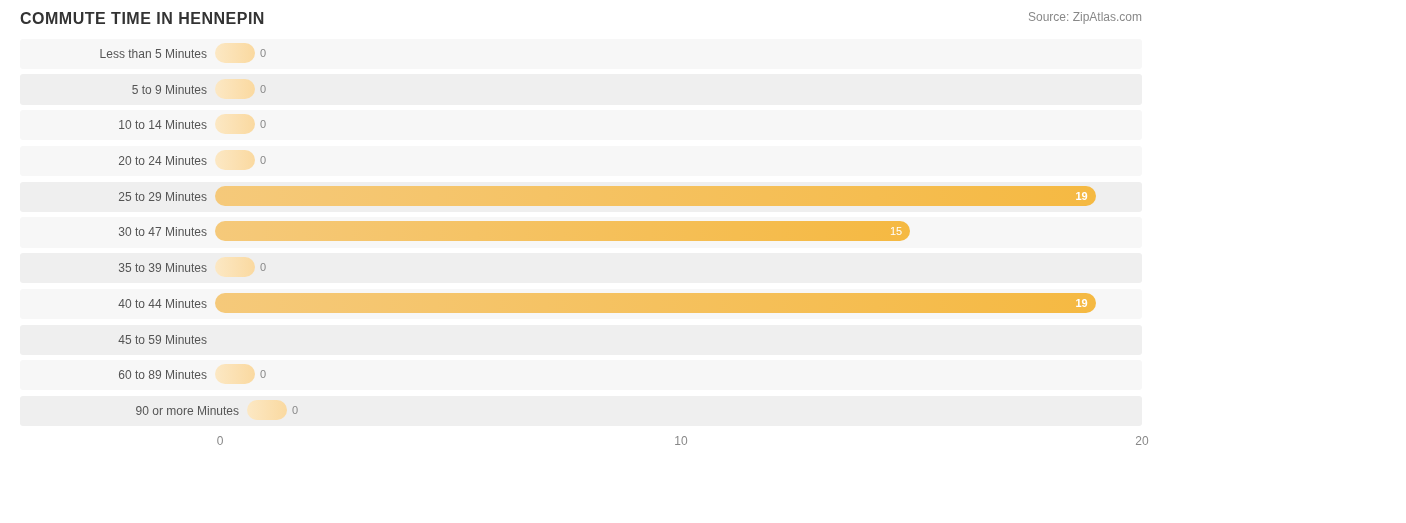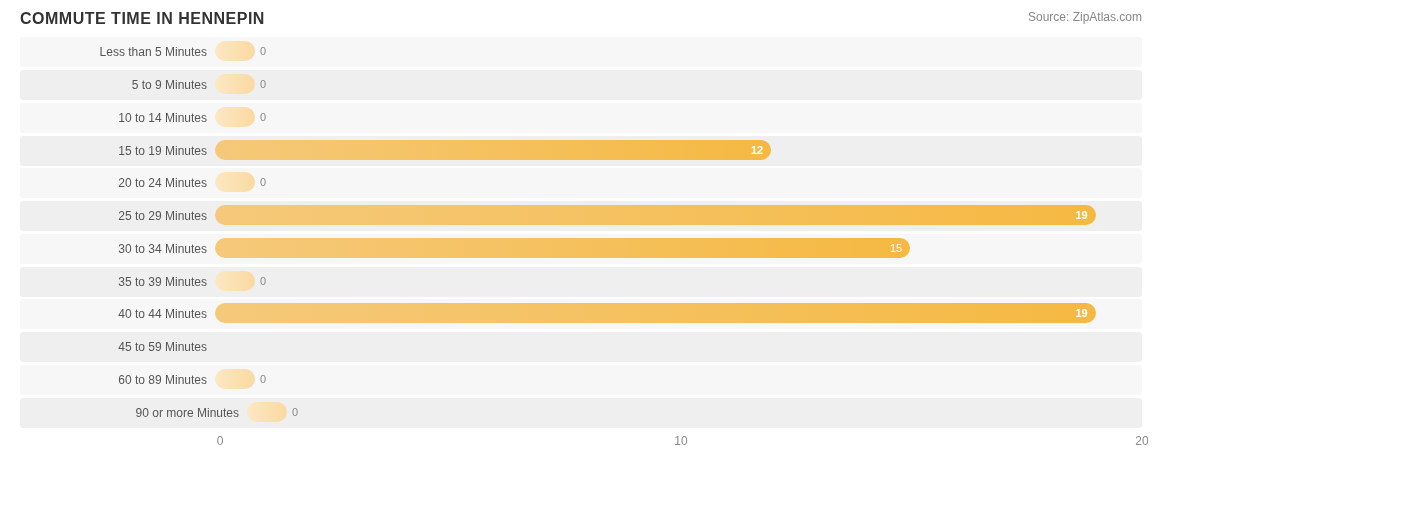--- a/index.html
+++ b/index.html
@@ -112,46 +112,38 @@
           </div>
         </div>
         <div class="bar-row" style="background: rgb(247, 247, 247); border-radius: 3px;">
           <div class="bar-label">10 to 14 Minutes</div>
           <div class="bar-track" style="background: transparent;">
             <div style="height: 20px; border-radius: 10px; position: relative; width: 40px; background: linear-gradient(to right, rgb(252, 232, 196), rgb(250, 217, 160));">
               <span style="position: absolute; left: calc(100% + 5px); top: 50%; transform: translateY(-50%); font-size: 11px; color: rgb(136, 136, 136);">0</span>
             </div>
           </div>
         </div>
-        <div class="bar-row" style="background: rgb(239, 239, 239); border-radius: 3px;">
-          <div class="bar-label">15 to 19 Minutes</div>
-          <div class="bar-track" style="background: transparent;">
-            <div style="height: 20px; border-radius: 10px; position: relative; width: 60%; background: linear-gradient(to right, rgb(245, 201, 122), rgb(245, 185, 66));">
-              <span style="position: absolute; right: 8px; top: 50%; transform: translateY(-50%); font-size: 11px; color: rgb(255, 255, 255); font-weight: bold;">12</span>
-            </div>
-          </div>
-        </div>
         <div class="bar-row" style="background: rgb(247, 247, 247); border-radius: 3px;">
           <div class="bar-label">20 to 24 Minutes</div>
           <div class="bar-track" style="background: transparent;">
             <div style="height: 20px; border-radius: 10px; position: relative; width: 40px; background: linear-gradient(to right, rgb(252, 232, 196), rgb(250, 217, 160));">
               <span style="position: absolute; left: calc(100% + 5px); top: 50%; transform: translateY(-50%); font-size: 11px; color: rgb(136, 136, 136);">0</span>
             </div>
           </div>
         </div>
         <div class="bar-row" style="background: rgb(239, 239, 239); border-radius: 3px;">
           <div class="bar-label">25 to 29 Minutes</div>
           <div class="bar-track" style="background: transparent;">
             <div style="height: 20px; border-radius: 10px; position: relative; width: 95%; background: linear-gradient(to right, rgb(245, 201, 122), rgb(245, 185, 66));">
               <span style="position: absolute; right: 8px; top: 50%; transform: translateY(-50%); font-size: 11px; color: rgb(255, 255, 255); font-weight: bold;">19</span>
             </div>
           </div>
         </div>
         <div class="bar-row" style="background: rgb(247, 247, 247); border-radius: 3px;">
-          <div class="bar-label">30 to 34 Minutes</div>
+          <div class="bar-label">30 to 47 Minutes</div>
           <div class="bar-track" style="background: transparent;">
             <div style="height: 20px; border-radius: 10px; position: relative; width: 75%; background: linear-gradient(to right, rgb(245, 201, 122), rgb(245, 185, 66));">
               <span style="position: absolute; right: 8px; top: 50%; transform: translateY(-50%); font-size: 11px; color: rgb(255, 255, 255); font-weight: normal;">15</span>
             </div>
           </div>
         </div>
         <div class="bar-row" style="background: rgb(239, 239, 239); border-radius: 3px;">
           <div class="bar-label">35 to 39 Minutes</div>
           <div class="bar-track" style="background: transparent;">
             <div style="height: 20px; border-radius: 10px; position: relative; width: 40px; background: linear-gradient(to right, rgb(252, 232, 196), rgb(250, 217, 160));">

